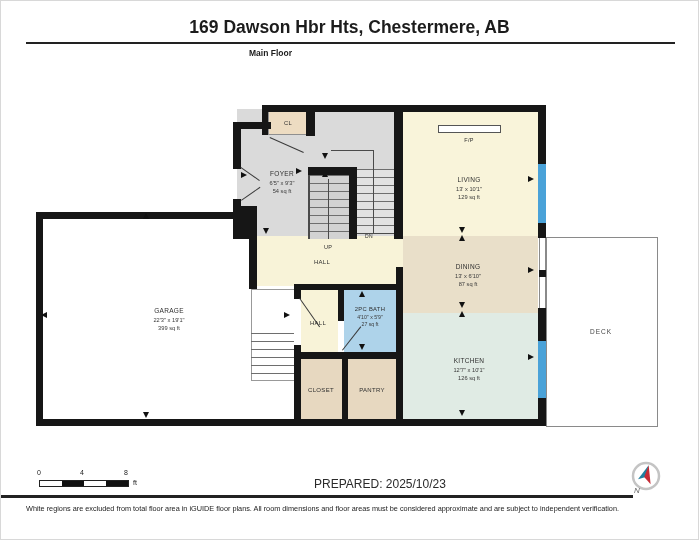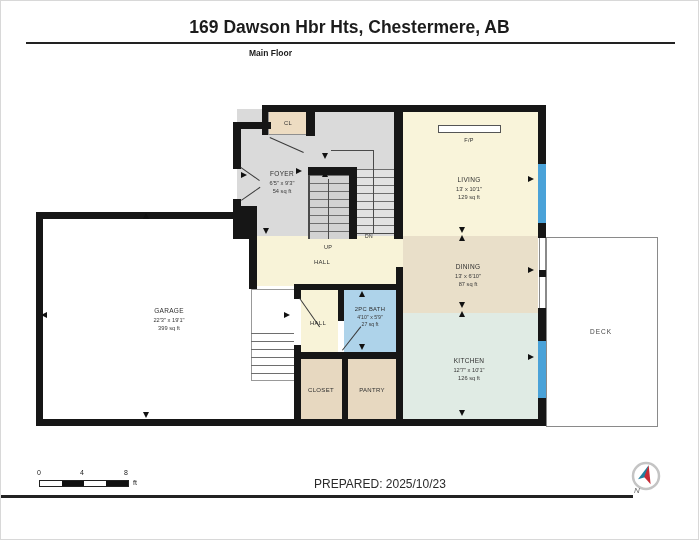--- a/index.html
+++ b/index.html
@@ -203,20 +203,21 @@
   <div id="scale-bar">
       <i></i>
       <i></i>
       <i></i>
       <i></i>
     </div>
   <div id="scale-ft">ft</div>
 
   <div id="prepared">PREPARED: 2025/10/23</div>
   <div id="rule-bottom"></div>
+  <div id="disclaimer">White regions are excluded from total floor area in iGUIDE floor plans. All room dimensions and floor areas must be considered approximate and are subject to independent verification.</div>
 
   <svg width="32" height="32" viewBox="0 0 32 32" style="position:absolute;left:629px;top:459px;">
     <circle cx="16" cy="16" r="13" fill="#ffffff" stroke="#c4c4c4" stroke-width="2.5"></circle>
     <g transform="rotate(14 16 16)">
       <path d="M16 5 L9 21 L16 17 Z" fill="#1f7f9f"></path>
       <path d="M16 5 L22.5 23 L14.5 17.5 Z" fill="#c42b35"></path>
     </g>
   </svg>
   <div id="compass-n">N</div>
 

